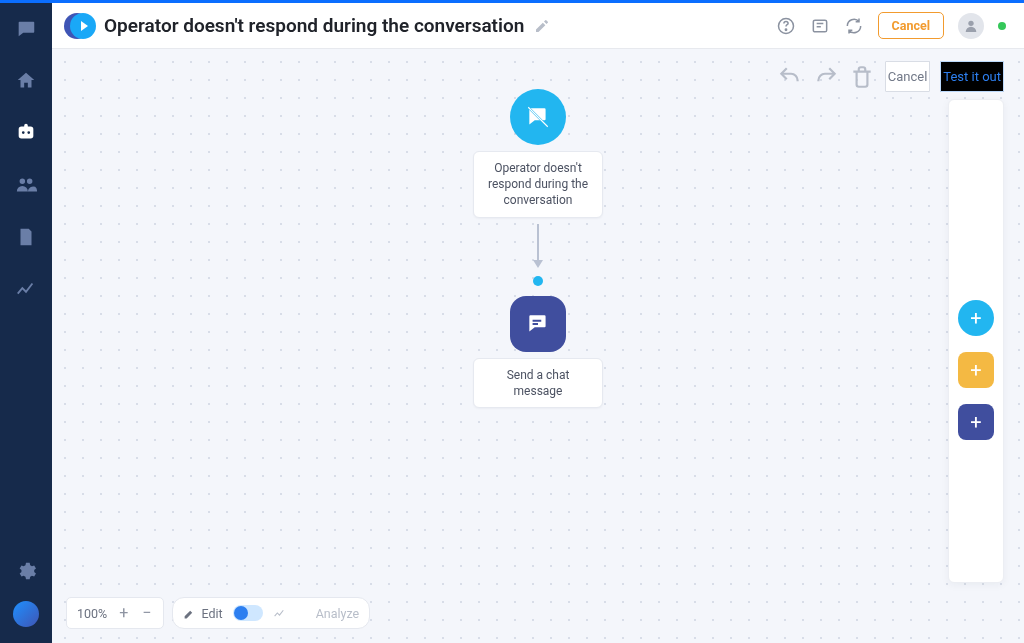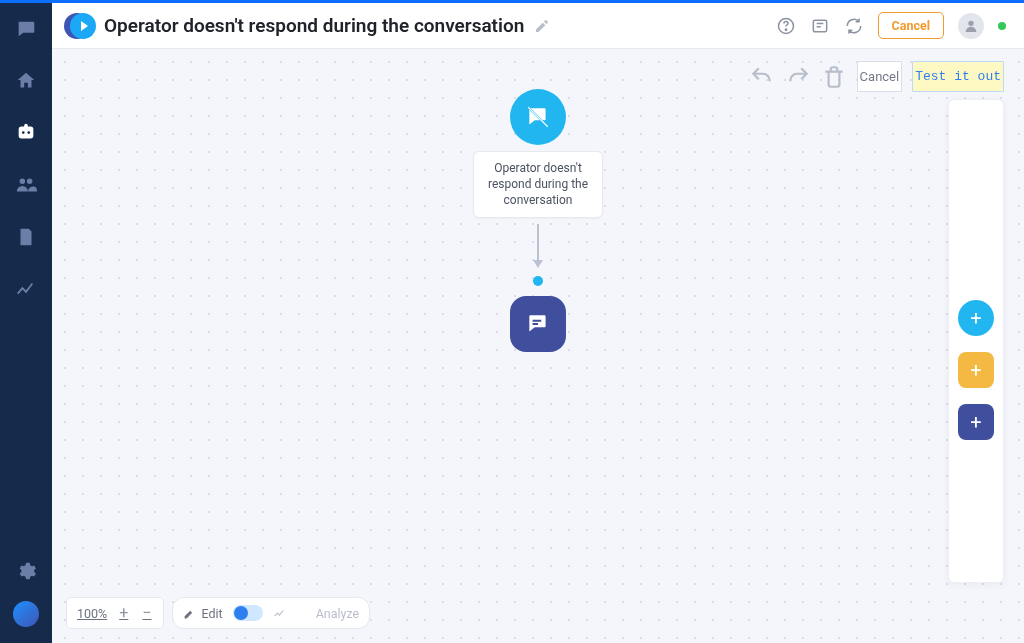--- a/index.html
+++ b/index.html
@@ -32,42 +32,42 @@
     .canvas-wrap { flex:1; position:relative; background:#f4f6fb; }
     .dot-bg { position:absolute; inset:0;
       background-image: radial-gradient(#d8dde8 1px, transparent 1px);
       background-size: 18px 18px;
       background-position: 4px 4px;
     }
     
     .canvas-toolbar { position:absolute; top:12px; right:20px; display:flex; align-items:center; gap:10px; z-index:5; }
     .tool-icon { width:26px; height:26px; display:flex; align-items:center; justify-content:center; color:#b7bdc9; cursor:pointer; }
     .btn { border:1px solid #d9dde5; background:#fff; color:#727988; font-size:13px; padding:7px 2px; border-radius:1px; cursor:pointer; }
-    .btn.test { background:#fef9c3; border-color:#bcd9fb; color:#2d7ff0;font-family:Liberation Mono, monospace; }
+    .btn.test { background:#000000; border-color:#bcd9fb; color:#2d7ff0; }
     .save-group { display:flex; }
     .btn.primary { background:#2d7ff0; border-color:#2d7ff0; color:#fff; font-weight:500; border-radius:5px 0 0 5px; padding:7px 14px; }
     .btn.primary-caret { background:#2d7ff0; border-color:#2d7ff0; color:#fff; border-left:1px solid rgba(255,255,255,.35); border-radius:0 5px 5px 0; padding:7px 10px; display:flex; align-items:center; justify-content:center; }
     
     .flow { position:absolute; left:50%; top:40px; transform:translateX(-50%); display:flex; flex-direction:column; align-items:center; z-index:3; }
     .node-circle { width:56px; height:56px; border-radius:50%; display:flex; align-items:center; justify-content:center; color:#fff; }
     .trigger-circle { background:#22b6f0; }
     .node-rounded { width:56px; height:56px; border-radius:16px; display:flex; align-items:center; justify-content:center; color:#fff; background:#404e9e; }
     .node-label-card { margin-top:6px; background:#fff; border:1px solid #e6e9f0; border-radius:6px; padding:8px 12px; font-size:12px; color:#4c5262; text-align:center; max-width:130px; line-height:1.35; box-shadow:0 1px 2px rgba(20,30,60,.04); }
     .connector { width:2px; height:42px; background:#b9c1d2; margin:6px 0 4px 0; position:relative; }
     .connector::after { content:""; position:absolute; bottom:-2px; left:-4px; border-left:5px solid transparent; border-right:5px solid transparent; border-top:8px solid #b9c1d2; }
     .connector-dot { width:10px; height:10px; border-radius:50%; background:#22b6f0; margin:6px 0 10px 0; }
     
     .palette-panel { position:absolute; top:50px; right:20px; bottom:60px; width:56px; background:#fff; border:1px solid #eceef3; border-radius:6px; box-shadow:0 2px 8px rgba(20,30,60,.05); display:flex; flex-direction:column; align-items:center; padding-top:200px; gap:16px; z-index:4; }
     .pal-btn { width:36px; height:36px; border-radius:8px; display:flex; align-items:center; justify-content:center; color:#fff; font-size:20px; cursor:pointer; font-weight:400; }
     .pal-cyan { background:#22b6f0; border-radius:50%; }
     .pal-yellow { background:#f4b943; }
     .pal-indigo { background:#404e9e; }
     
     .zoom-bar { position:absolute; left:14px; bottom:14px; display:flex; align-items:center; gap:8px; z-index:5; }
-    .zoom-card { background:#fff; border:1px solid #e5e8ef; border-radius:5px; height:32px; display:flex; align-items:center; padding:0 10px; font-size:12.5px; color:#6c7280; gap:10px;text-decoration:underline; }
+    .zoom-card { background:#fff; border:1px solid #e5e8ef; border-radius:5px; height:32px; display:flex; align-items:center; padding:0 10px; font-size:12.5px; color:#6c7280; gap:10px; }
     .zoom-btn { cursor:pointer; color:#8e94a2; font-size:16px; line-height:1; padding:0 2px; }
     .mode-card { background:#fff; border:1px solid #e5e8ef; border-radius:12px; height:32px; display:flex; align-items:center; padding:0 10px; font-size:12.5px; color:#6c7280; gap:10px;justify-content:flex-end; }
     .mode-item { display:flex; align-items:center; gap:5px; cursor:pointer; }
     .mode-item.inactive { color:#b8bec9;gap:30px; }
     .toggle { width:30px; height:16px; background:#cfe7ff; border-radius:10px; position:relative; }
     .toggle .knob { width:14px; height:14px; background:#2d7ff0; border-radius:50%; position:absolute; left:1px; top:1px; }
     svg { display:block; }
   </style>
 </head>
 <body>
@@ -197,20 +197,21 @@
         </div>
         <div class="node-label-card">Operator doesn't respond during the conversation</div>
         <div class="connector"></div>
         <div class="connector-dot"></div>
         <div class="node-rounded">
           <svg width="26" height="26" viewBox="0 0 24 24" fill="#fff">
               <path d="M4 4h14a1 1 0 011 1v9a1 1 0 01-1 1H9l-5 4V5a1 1 0 011-1z"></path>
               <path d="M7 8h8v2H7zM7 11h5v2H7z" fill="#404e9e"></path>
             </svg>
         </div>
+        <div class="node-label-card">Send a chat message</div>
       </div>
 
       <div class="palette-panel">
         <div class="pal-btn pal-cyan">+</div>
         <div class="pal-btn pal-yellow">+</div>
         <div class="pal-btn pal-indigo">+</div>
       </div>
 
       <div class="zoom-bar">
         <div class="zoom-card">

